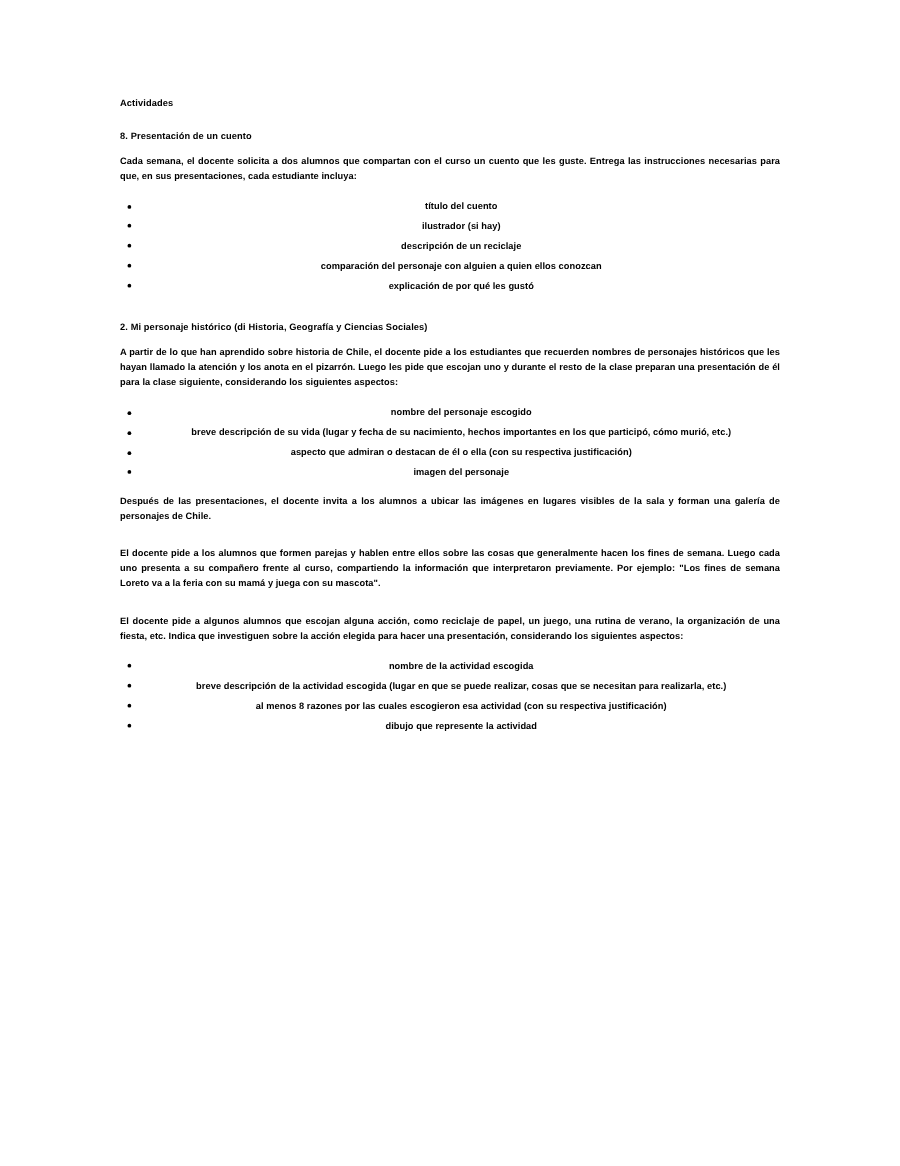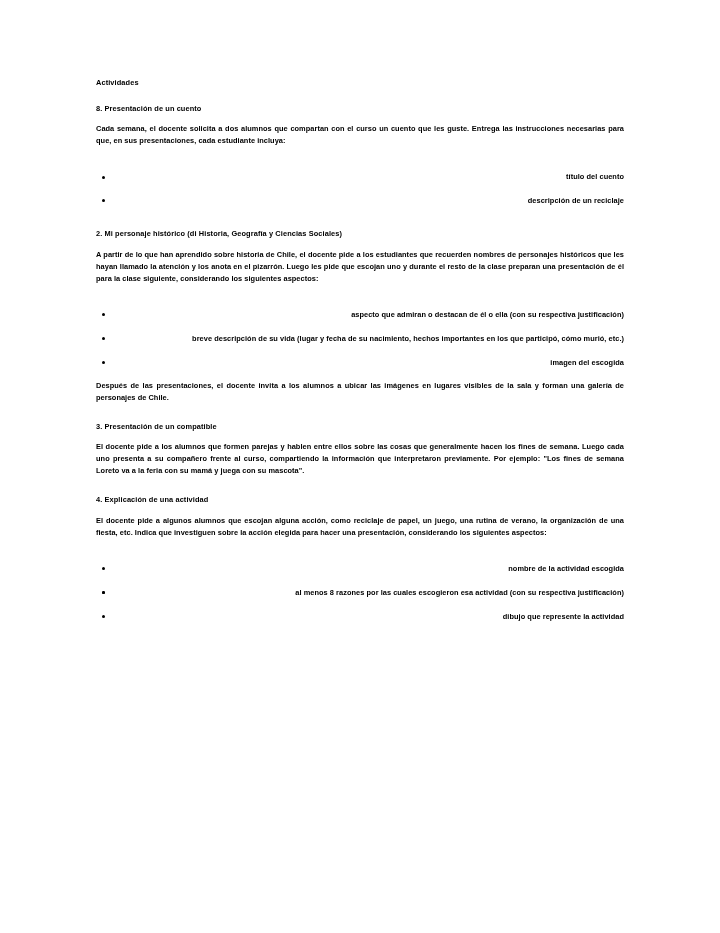--- a/index.html
+++ b/index.html
@@ -50,22 +50,22 @@
     list-style: none;
     margin: 0;
     padding: 0;
   }
   ul.bullets li {
     position: relative;
     font-size: 7.4px;
     font-weight: bold;
     line-height: 1.6;
     padding-left: 18px;
-    margin: 12px 0 4px 0;
-    text-align: right;
+    margin: 0 0 4px 0;
+    text-align: center;
     letter-spacing: 0.05px;
   }
   ul.bullets li .bullet-dot {
     position: absolute;
     left: 6px;
     top: 4.2px;
     width: 3px;
     height: 3px;
     background: #000;
     border-radius: 50%;
@@ -88,54 +88,56 @@
     <div class="title-block">
       <div class="heading">Actividades</div>
     </div>
 
     <div class="section">
       <div class="heading">8. Presentación de un cuento</div>
       <div class="para">Cada semana, el docente solicita a dos alumnos que compartan con el curso un cuento que les guste. Entrega las instrucciones necesarias para que, en sus presentaciones, cada estudiante incluya:</div>
       <div class="gap-sm"></div>
       <ul class="bullets">
         <li><span class="bullet-dot"></span><span>título del cuento</span></li>
+        <li><span class="bullet-dot"></span><span>ilustrador (si hay)</span></li>
         <li><span class="bullet-dot"></span><span>descripción de un reciclaje</span></li>
+        <li><span class="bullet-dot"></span><span>comparación del personaje con alguien a quien ellos conozcan</span></li>
+        <li><span class="bullet-dot"></span><span>explicación de por qué les gustó</span></li>
       </ul>
     </div>
 
     <div class="section-gap"></div>
 
     <div class="section">
       <div class="heading">2. Mi personaje histórico (di Historia, Geografía y Ciencias Sociales)</div>
       <div class="para">A partir de lo que han aprendido sobre historia de Chile, el docente pide a los estudiantes que recuerden nombres de personajes históricos que les hayan llamado la atención y los anota en el pizarrón. Luego les pide que escojan uno y durante el resto de la clase preparan una presentación de él para la clase siguiente, considerando los siguientes aspectos:</div>
       <div class="gap-sm"></div>
       <ul class="bullets wide">
+        <li><span class="bullet-dot"></span><span>nombre del personaje escogido</span></li>
+        <li><span class="bullet-dot"></span><span>breve descripción de su vida (lugar y fecha de su nacimiento, hechos importantes en los que participó, cómo murió, etc.)</span></li>
         <li><span class="bullet-dot"></span><span>aspecto que admiran o destacan de él o ella (con su respectiva justificación)</span></li>
-        <li><span class="bullet-dot"></span><span>breve descripción de su vida (lugar y fecha de su nacimiento, hechos importantes en los que participó, cómo murió, etc.)</span></li>
-        <li><span class="bullet-dot"></span><span>imagen del escogida</span></li>
+        <li><span class="bullet-dot"></span><span>imagen del personaje</span></li>
       </ul>
       <div class="gap-sm"></div>
       <div class="para last">Después de las presentaciones, el docente invita a los alumnos a ubicar las imágenes en lugares visibles de la sala y forman una galería de personajes de Chile.</div>
     </div>
 
     <div class="section-gap"></div>
 
     <div class="section">
-      <div class="heading">3. Presentación de un compatible</div>
       <div class="para last">El docente pide a los alumnos que formen parejas y hablen entre ellos sobre las cosas que generalmente hacen los fines de semana. Luego cada uno presenta a su compañero frente al curso, compartiendo la información que interpretaron previamente. Por ejemplo: "Los fines de semana Loreto va a la feria con su mamá y juega con su mascota".</div>
     </div>
 
     <div class="section-gap"></div>
 
     <div class="section">
-      <div class="heading">4. Explicación de una actividad</div>
       <div class="para">El docente pide a algunos alumnos que escojan alguna acción, como reciclaje de papel, un juego, una rutina de verano, la organización de una fiesta, etc. Indica que investiguen sobre la acción elegida para hacer una presentación, considerando los siguientes aspectos:</div>
       <div class="gap-sm"></div>
       <ul class="bullets wide">
         <li><span class="bullet-dot"></span><span>nombre de la actividad escogida</span></li>
-        <li><span class="bullet-dot"></span></li>
+        <li><span class="bullet-dot"></span><span>breve descripción de la actividad escogida (lugar en que se puede realizar, cosas que se necesitan para realizarla, etc.)</span></li>
         <li><span class="bullet-dot"></span><span>al menos 8 razones por las cuales escogieron esa actividad (con su respectiva justificación)</span></li>
         <li><span class="bullet-dot"></span><span>dibujo que represente la actividad</span></li>
       </ul>
     </div>
 
   </div>
 </div>
 
 </body></html>

